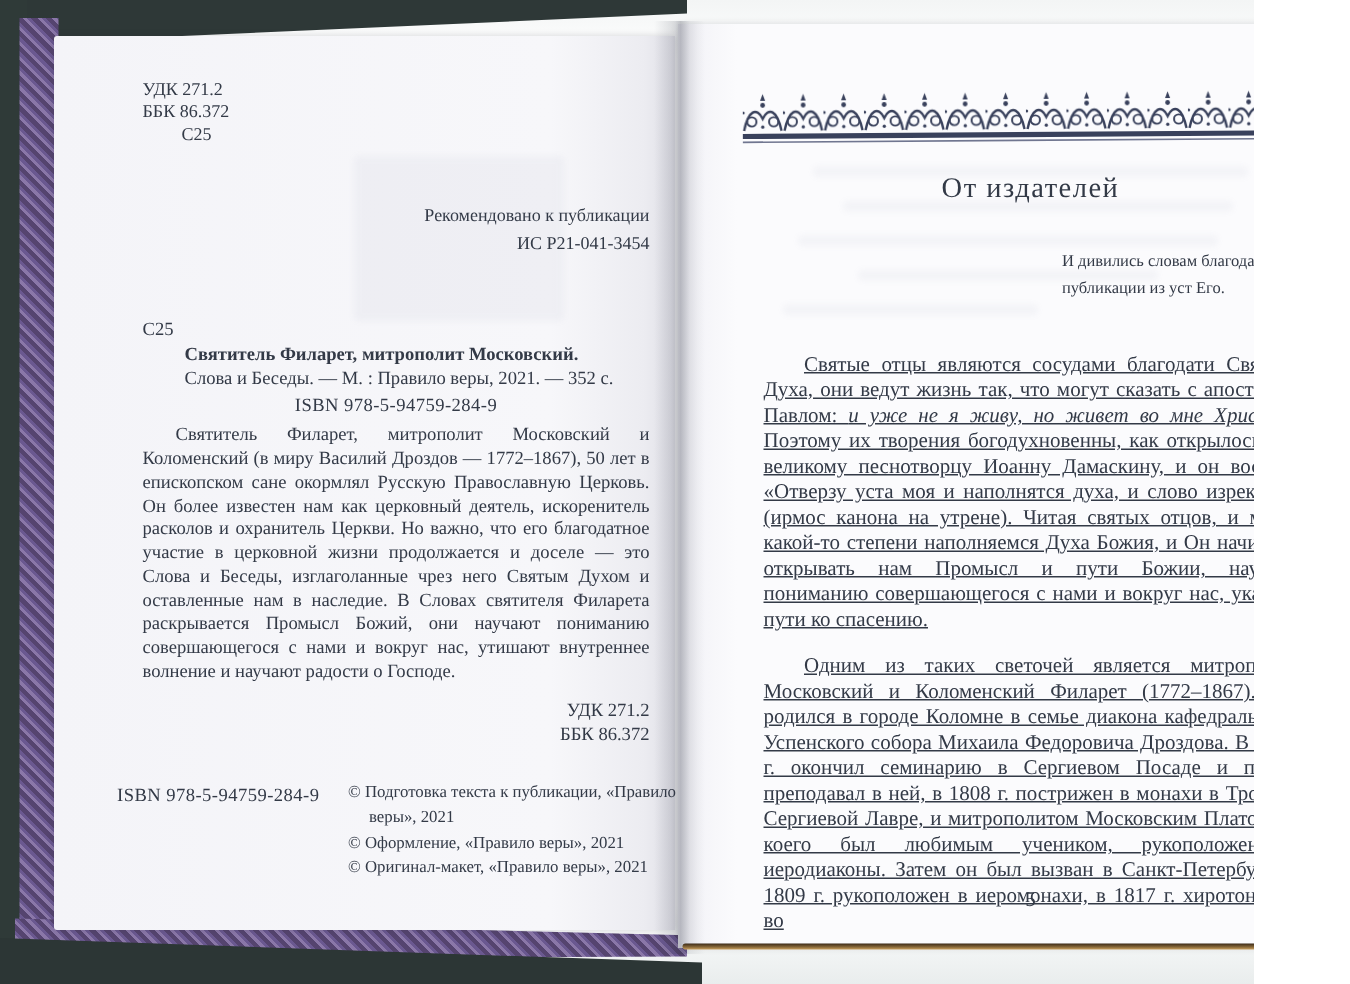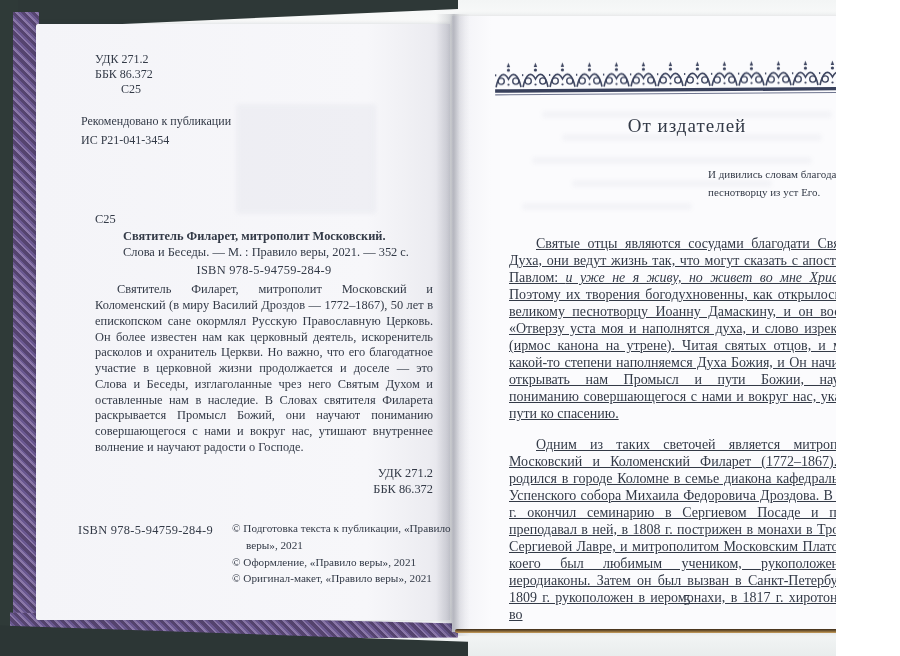--- a/index.html
+++ b/index.html
@@ -35,21 +35,21 @@
     background:linear-gradient(to right,rgba(50,55,70,0) 0%,rgba(50,55,70,.16) 42%,rgba(50,55,70,.26) 52%,rgba(50,55,70,.08) 70%,rgba(50,55,70,0) 100%);}
   .fore-edge{position:absolute;left:886px;top:20px;width:7px;height:612px;border-radius:3px;
     background:linear-gradient(to right,#a87f4a 0%,#4a3226 40%,#241a12 100%);}
   .gilt-bottom{position:absolute;left:455px;top:629px;width:434px;height:4px;
     background:linear-gradient(to bottom,#3a2a18,#8a6a3a 60%,#caa15f);border-radius:2px;}
   
   .ghost{position:absolute;background:#8d93ad;opacity:.07;filter:blur(2px);border-radius:3px;pointer-events:none;}
   
   .udk-top{position:absolute;left:59px;top:28px;font-size:12px;line-height:1.25;}
   .udk-top .code{padding-left:26px;}
-  .approval{position:absolute;left:45px;top:88px;width:352px;text-align:left;font-size:12px;line-height:1.55;}
+  .approval{position:absolute;left:45px;top:110px;width:352px;text-align:right;font-size:12px;line-height:1.55;}
   .biblio{position:absolute;left:59px;top:188px;width:338px;font-size:12.4px;line-height:1.27;}
   .cat-row{display:flex;}
   .cat-code{width:28px;flex:0 0 28px;}
   .cat-entry{flex:1;margin-top:17px;}
   .cat-title{font-weight:bold;}
   .cat-isbn{text-align:center;margin-top:2px;letter-spacing:.3px;}
   .annotation{margin:4px 0 0 0;text-align:justify;text-indent:22px;}
   .udk-footer{text-align:right;margin-top:9px;line-height:1.3;}
   .isbn-footer{position:absolute;left:42px;top:499px;font-size:12.4px;letter-spacing:.3px;}
   .copyrights{position:absolute;left:196px;top:496px;width:228px;font-size:11.2px;line-height:1.5;}
@@ -138,21 +138,21 @@
         <rect x="0" y="0" width="384" height="28" fill="url(#orn)"></rect>
         <rect x="0" y="28" width="384" height="3.4" fill="#39415c"></rect>
         <rect x="0" y="33" width="384" height="1.1" fill="#707690"></rect>
       </svg>
     </div>
 
     <h1 class="chapter-title">От издателей</h1>
 
     <div class="epigraph">
       <div>И дивились словам благодати,</div>
-      <div>песнотворцу из уст Его.</div>
+      <div>публикации из уст Его.</div>
       <div class="src">Лк. 4, 34</div>
     </div>
 
     <div class="body-text">
       <p><span>Святые отцы являются сосудами благодати Святого Духа, они ведут жизнь так, что могут сказать с апостолом Павлом: </span><em>и уже не я живу, но живет во мне Христос.</em><span> Поэтому их творения богодухновенны, как открылось это великому песнотворцу Иоанну Дамаскину, и он воспел: «Отверзу уста моя и наполнятся духа, и слово изреку…» (ирмос канона на утрене). Читая святых отцов, и мы в какой-то степени наполняемся Духа Божия, и Он начинает открывать нам Промысл и пути Божии, научает пониманию совершающегося с нами и вокруг нас, указует пути ко спасению.</span></p>
       <p>Одним из таких светочей является митрополит Московский и Коломенский Филарет (1772–1867). Он родился в городе Коломне в семье диакона кафедрального Успенского собора Михаила Федоровича Дроздова. В 1803 г. окончил семинарию в Сергиевом Посаде и потом преподавал в ней, в 1808 г. пострижен в монахи в Троице-Сергиевой Лавре, и митрополитом Московским Платоном, коего был любимым учеником, рукоположен в иеродиаконы. Затем он был вызван в Санкт-Петербург, в 1809 г. рукоположен в иеромонахи, в 1817 г. хиротонисан во</p>
     </div>
 
     <div class="page-number">5</div>
   </div>

